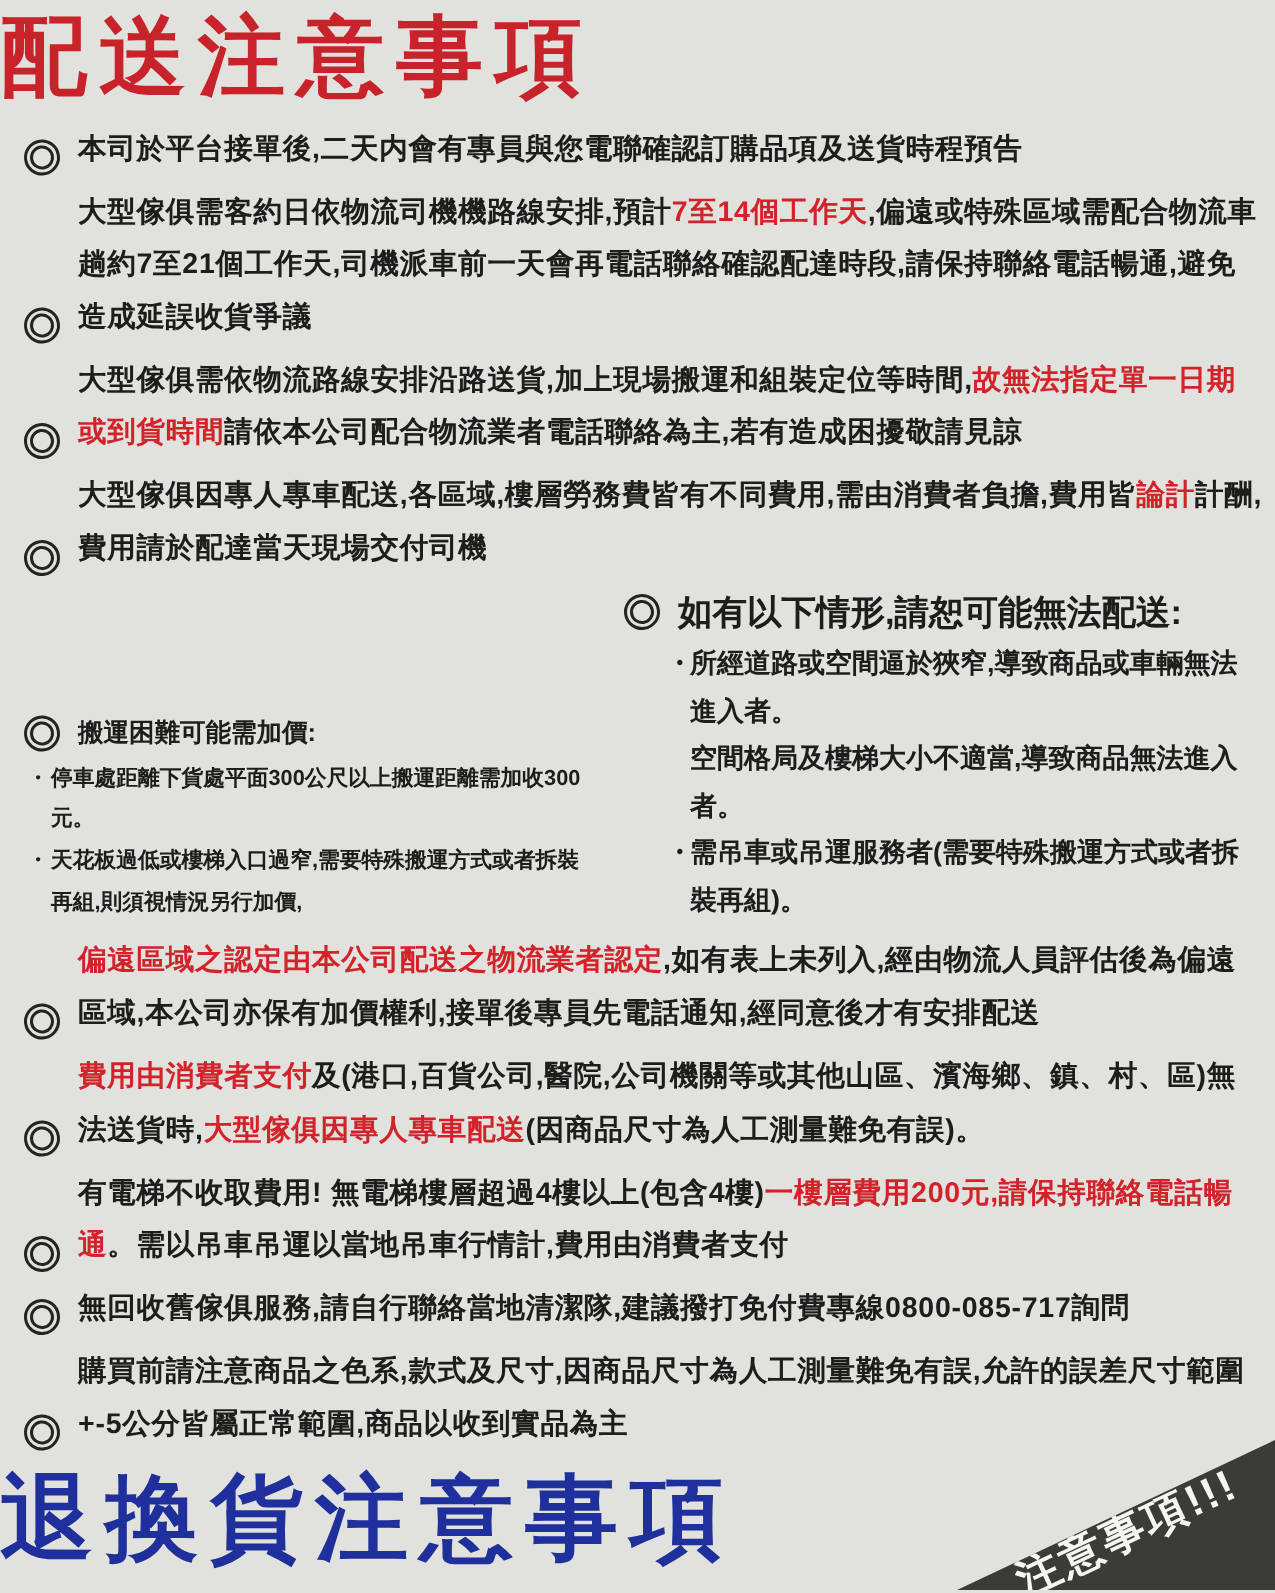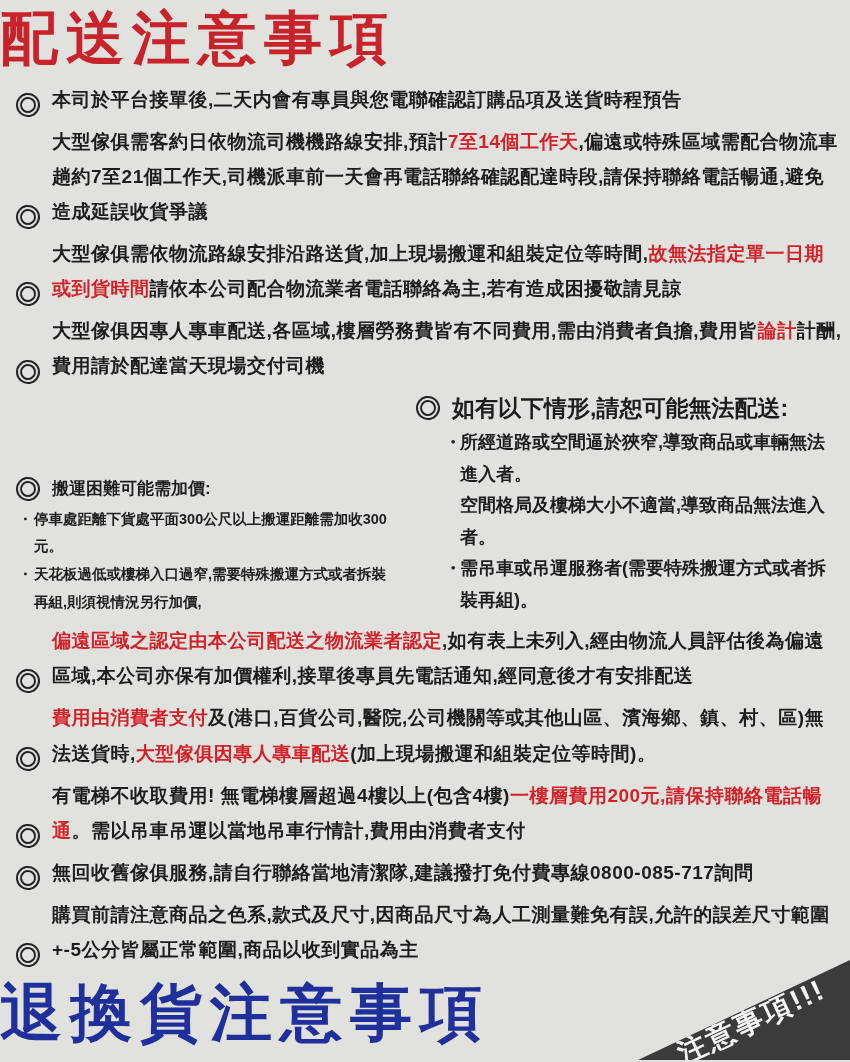--- a/index.html
+++ b/index.html
@@ -155,21 +155,21 @@
             </div>
           </div>
         </div>
       </div>
       <div class="item">
         <span class="bullet"></span>
         <div class="txt"><span class="c-red">偏遠區域之認定由本公司配送之物流業者認定</span><span class="c-black">,如有表上未列入,經由物流人員評估後為偏遠區域,本公司亦保有加價權利,接單後專員先電話通知,經同意後才有安排配送</span></div>
       </div>
       <div class="item">
         <span class="bullet"></span>
-        <div class="txt"><span class="c-red">費用由消費者支付</span><span class="c-black">及(港口,百貨公司,醫院,公司機關等或其他山區、濱海鄉、鎮、村、區)無法送貨時,</span><span class="c-red">大型傢俱因專人專車配送</span><span class="c-black">(加上現場搬運和組裝定位等時間)。</span></div>
+        <div class="txt"><span class="c-red">費用由消費者支付</span><span class="c-black">及(港口,百貨公司,醫院,公司機關等或其他山區、濱海鄉、鎮、村、區)無法送貨時,</span><span class="c-red">大型傢俱因專人專車配送</span><span class="c-black">(因商品尺寸為人工測量難免有誤)。</span></div>
       </div>
       <div class="item">
         <span class="bullet"></span>
         <div class="txt"><span class="c-black">有電梯不收取費用! 無電梯樓層超過4樓以上(包含4樓)</span><span class="c-red">一樓層費用200元,請保持聯絡電話暢通</span><span class="c-black">。需以吊車吊運以當地吊車行情計,費用由消費者支付</span></div>
       </div>
       <div class="item">
         <span class="bullet"></span>
         <div class="txt"><span class="c-black">無回收舊傢俱服務,請自行聯絡當地清潔隊,建議撥打免付費專線0800-085-717詢問</span></div>
       </div>
       <div class="item">

